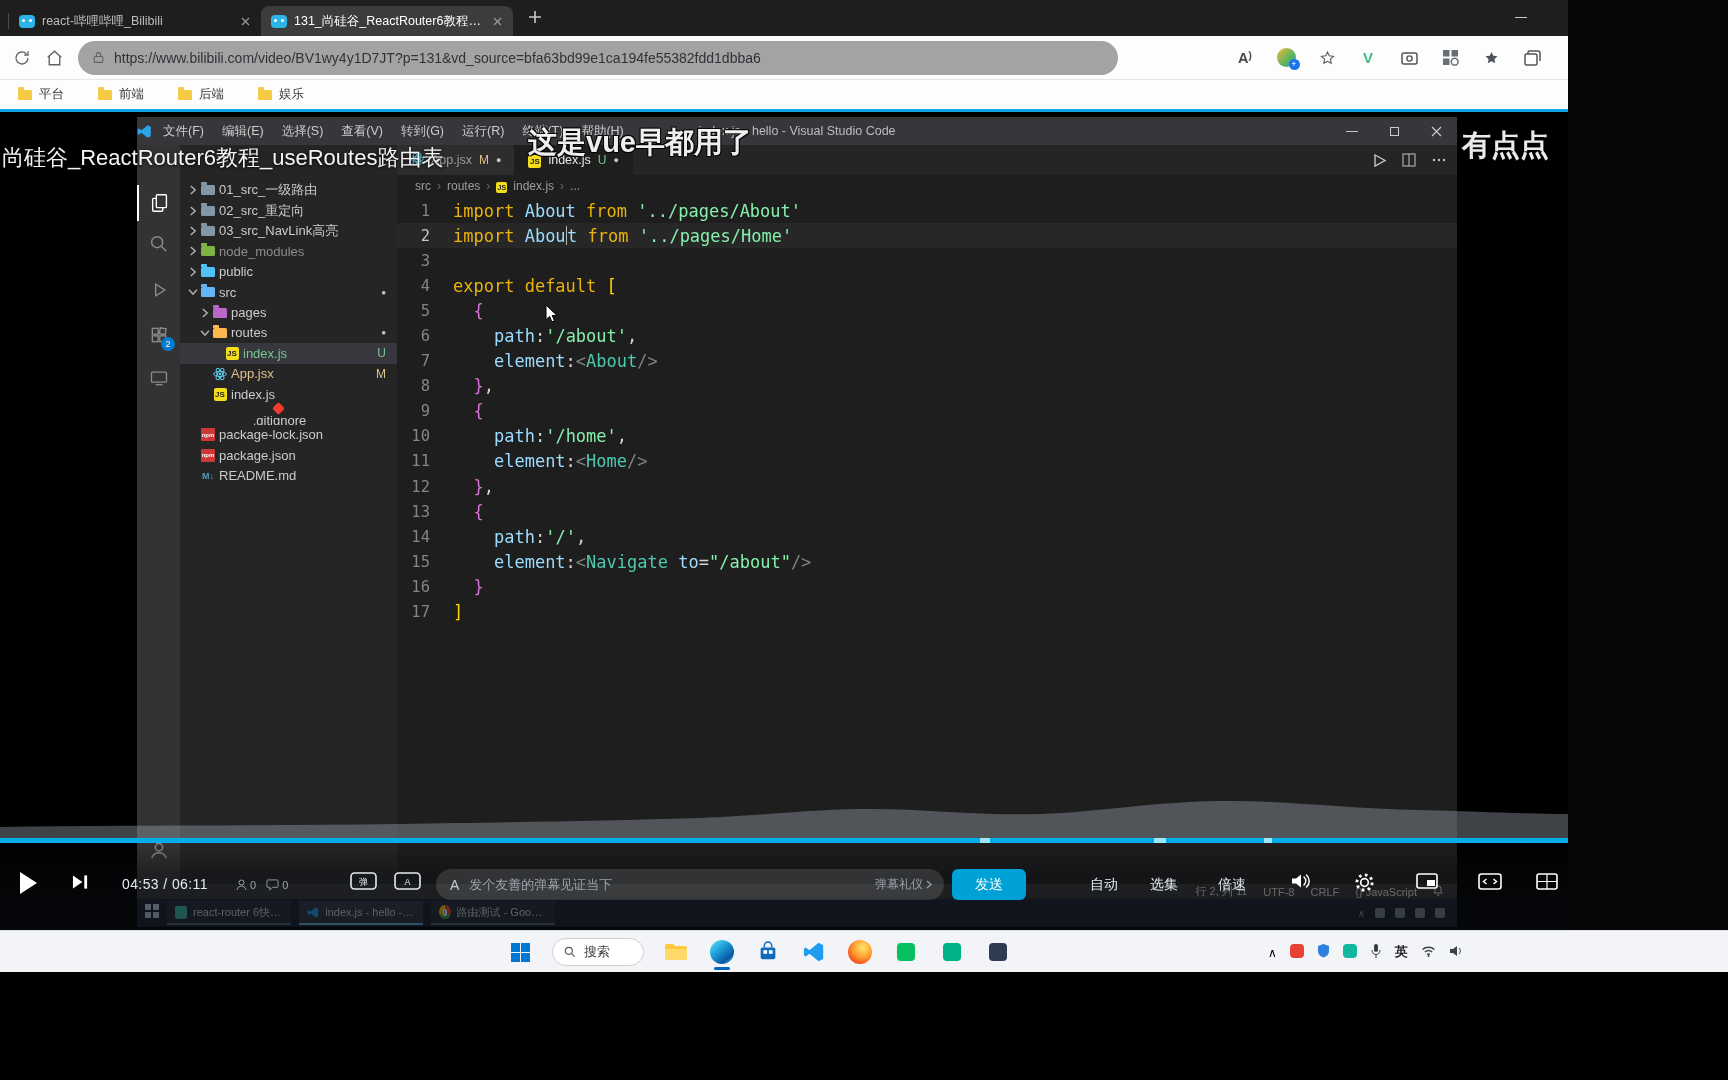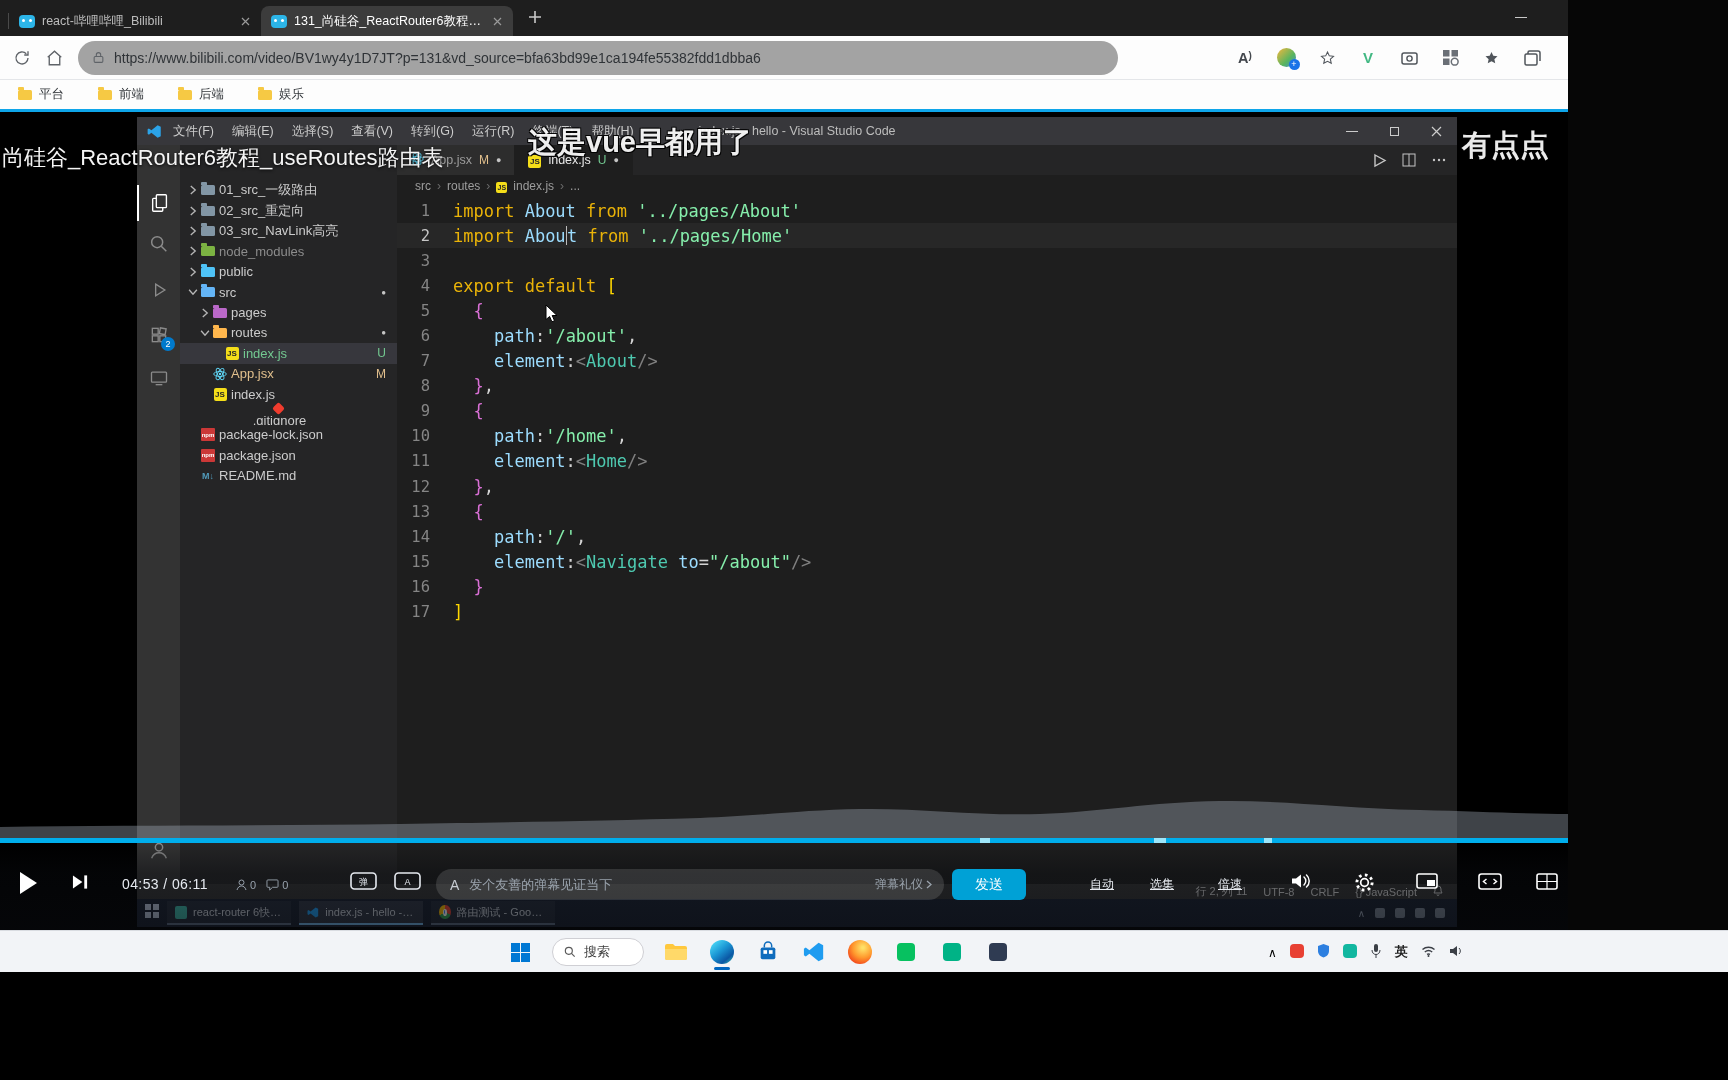--- a/index.html
+++ b/index.html
@@ -42,21 +42,21 @@
   #bookmarksbar { position:absolute; left:0; top:80px; width:100%; height:32px; background:#fdfdfd; border-bottom:3px solid #0ea5e9; display:flex; align-items:center; padding-left:18px; gap:34px; }
   .bm { display:flex; align-items:center; gap:7px; font-size:12.5px; color:#33373b; }
   .fld { position:relative; width:14px; height:10px; border-radius:1.5px; background:var(--fc,#8296a5); display:inline-block; flex:0 0 auto; }
   .fld::before { content:""; position:absolute; top:-3px; left:0; width:6px; height:3px; border-radius:1px 1px 0 0; background:var(--fc,#8296a5); }
 
   
   #page { position:absolute; left:0; top:112px; width:1568px; height:818px; background:#000; overflow:hidden; }
   #video-frame { position:absolute; left:137px; top:5px; width:1320px; height:810px; background:#1e1e1e; z-index:1; }
 
   
-  #vsc-titlebar { position:absolute; left:0; top:0; width:100%; height:28px; background:#37373b; display:flex; align-items:center; color:#cccccc; font-size:12.5px; padding-left:10px; gap:2px; }
+  #vsc-titlebar { position:absolute; left:0; top:0; width:100%; height:28px; background:#37373b; display:flex; align-items:center; color:#cccccc; font-size:12.5px; gap:2px; }
   #vsc-menus { display:flex; }
   #vsc-menus span { padding:0 9px; }
   #vsc-wintitle { position:absolute; left:50%; transform:translateX(-50%); color:#bdbdbd; white-space:nowrap; }
   #vsc-wincontrols { position:absolute; right:0; top:0; height:28px; display:flex; }
   #vsc-wincontrols .wc { width:42px; height:28px; display:flex; align-items:center; justify-content:center; color:#cccccc; }
   .wc-max { width:9px; height:9px; border:1.2px solid #ccc; display:inline-block; }
 
   #vsc-activitybar { position:absolute; left:0; top:28px; width:43px; height:739px; background:#333333; }
   .act-ico { position:absolute; left:0; width:43px; height:36px; display:flex; align-items:center; justify-content:center; color:#8b8b8b; }
   .act-ico.active { color:#ffffff; border-left:2px solid #ffffff; }
@@ -131,21 +131,21 @@
   .pc { position:absolute; display:flex; align-items:center; justify-content:center; color:#fff; }
   #pc-time { font-size:14px; color:#e6eaf0; letter-spacing:.4px; }
   #pc-stats { display:flex; gap:10px; font-size:11px; color:#98a2ad; align-items:center; }
   #pc-stats .st { display:flex; gap:3px; align-items:center; }
   #dm-input-wrap { position:absolute; left:436px; top:26px; width:508px; height:31px; background:rgba(255,255,255,0.13); border-radius:17px; display:flex; align-items:center; padding:0 12px 0 14px; gap:10px; }
   #dm-style-a { font-size:14px; color:#c6cbd2; }
   #dm-input { flex:1; background:transparent; border:none; outline:none; font-size:13px; color:#d5dae1; font-family:inherit; }
   #dm-input::placeholder { color:#9aa3ad; }
   #dm-etiquette { display:flex; align-items:center; gap:3px; font-size:12px; color:#9aa3ad; white-space:nowrap; }
   #pc-send { left:952px; top:26px; width:74px; height:31px; background:#00a1d6; border-radius:6px; font-size:14px; color:#fff; }
-  .pc-label { font-size:12px; color:#e6eaf0;text-decoration:underline; }
+  .pc-label { font-size:14px; color:#e6eaf0; }
 
   #cursor-pointer { position:absolute; left:545px; top:192px; z-index:6; }
 
   
   #taskbar { position:absolute; left:0; top:930px; width:1728px; height:42px; background:#f2f4f7; border-top:1px solid #d9dce1; }
   #tb-center { position:absolute; left:506px; top:0; height:42px; display:flex; align-items:center; gap:18px; }
   .tb-app { position:relative; width:28px; height:30px; display:flex; align-items:center; justify-content:center; }
   .tb-app .ind { position:absolute; bottom:-3px; left:6px; width:16px; height:3px; border-radius:2px; background:#0067c0; }
   #tb-search { display:flex; align-items:center; gap:7px; width:92px; height:28px; background:#ffffff; border:1px solid #cfcfd4; border-radius:15px; padding:0 10px; font-size:13px; color:#3b3b3b; }
   .sq-ico { width:18px; height:18px; border-radius:4px; display:inline-block; }

